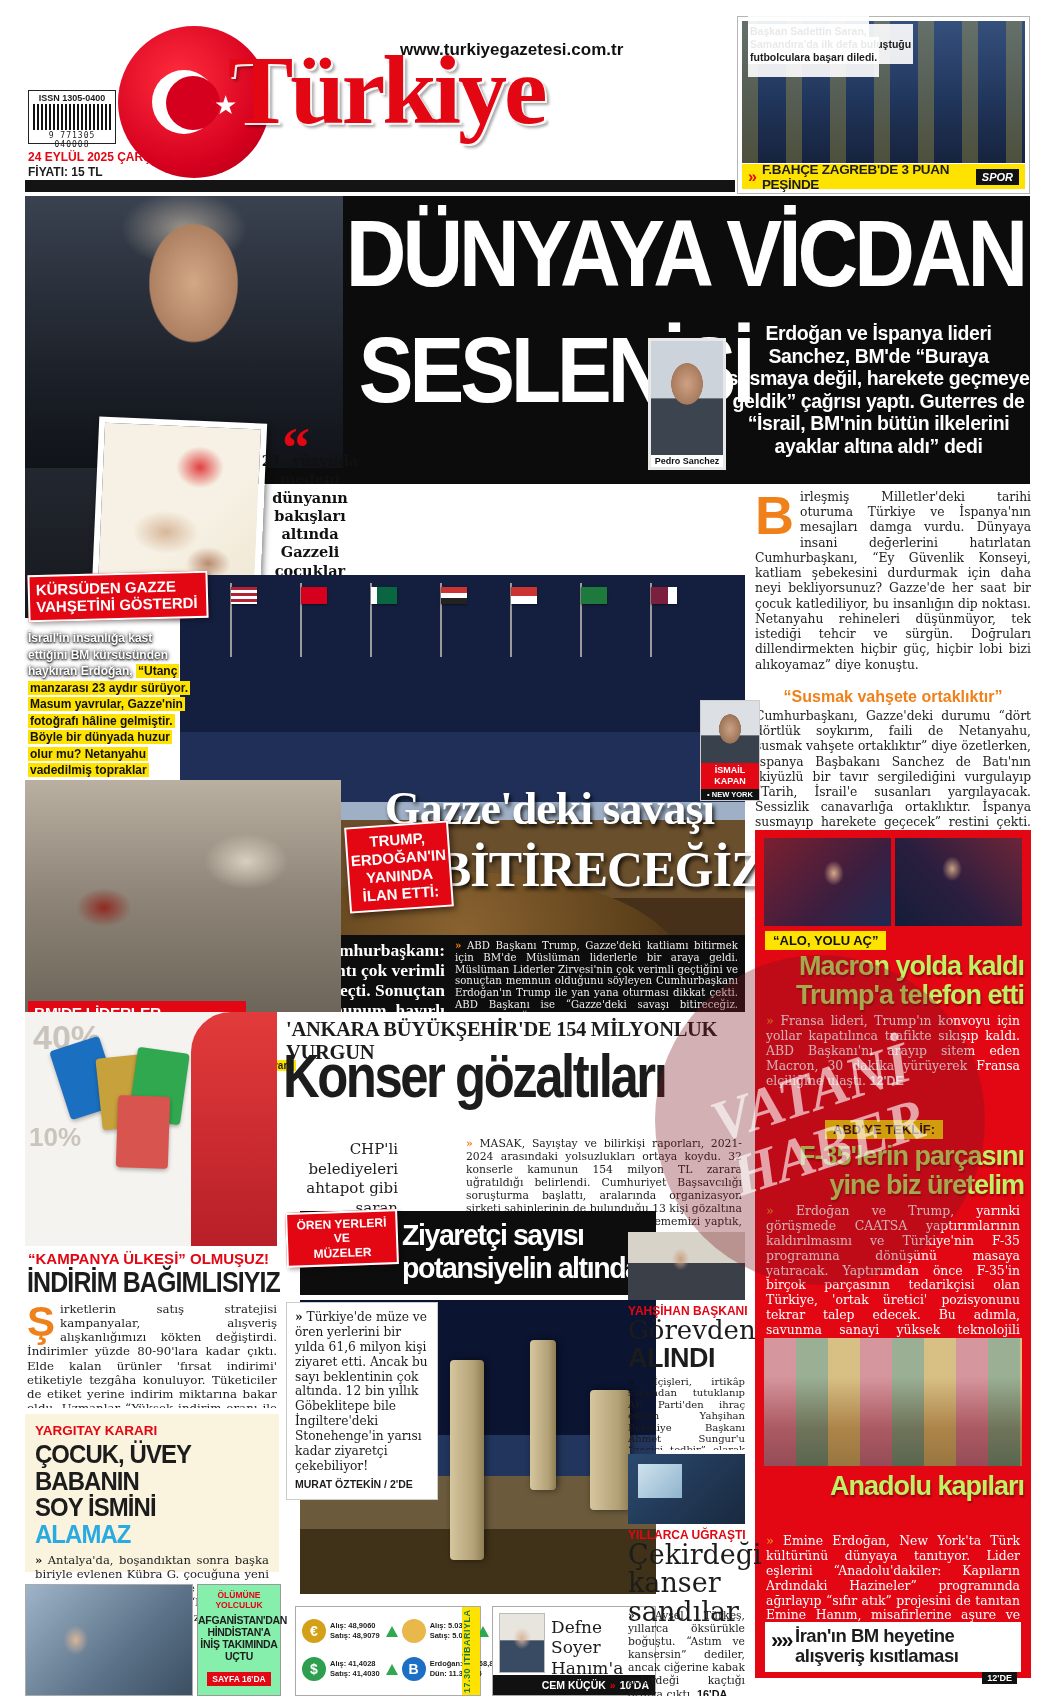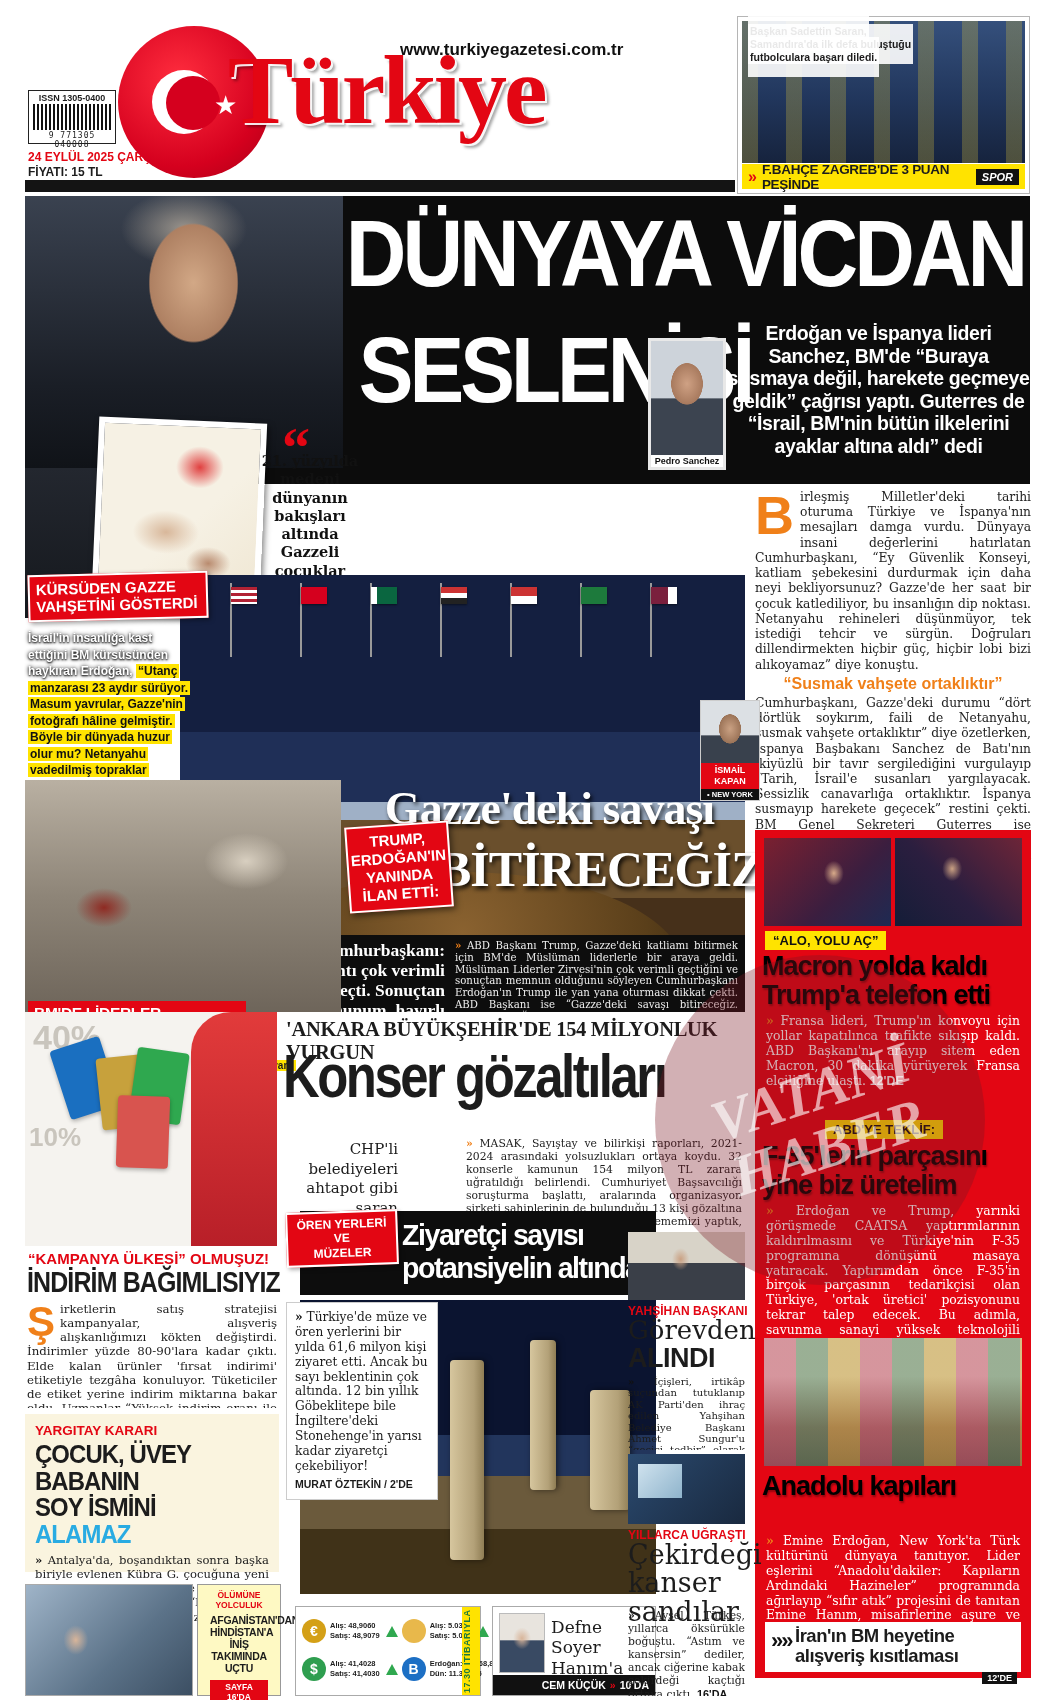--- a/index.html
+++ b/index.html
@@ -63,30 +63,30 @@
 
   
   #gaza-photo{left:25px;top:780px;width:316px;height:232px;background:radial-gradient(40px 28px at 25% 55%,#8f2a22,rgba(0,0,0,0) 70%),radial-gradient(60px 40px at 70% 35%,#d8cfc0,rgba(0,0,0,0) 70%),linear-gradient(180deg,#b9b0a2,#8e8578 50%,#6e655a)}
   #gaza-title{left:28px;top:1001px;width:218px;background:#e30613;color:#fff;font:bold 15.5px "Liberation Sans",sans-serif;line-height:1.18;padding:3px 6px;letter-spacing:-.3px}
   #gaza-cap{left:28px;top:1046px;width:272px;font:bold 10px "Liberation Sans",sans-serif;line-height:1.3}
   #gaza-cap span{background:#ffe300;padding:0 2px;box-decoration-break:clone;-webkit-box-decoration-break:clone}
 
   
   #lead-article{left:755px;top:490px;width:276px;height:322px;font:12.3px "DejaVu Serif",serif;line-height:1.24;text-align:justify;color:#222}
   #lead-drop{float:left;font:bold 54px "Liberation Sans",sans-serif;color:#f08019;line-height:.82;margin:3px 6px 0 0}
-  #lead-subhead{text-align:center;color:#f08019;font:bold 16px "Liberation Sans",sans-serif;margin:2px 0 3px}
+  #lead-subhead{text-align:center;color:#f08019;font:bold 16px "Liberation Sans",sans-serif;margin:15px 0 3px}
   #kapan{left:700px;top:700px;width:60px;background:#d946ef;border:1px solid #ccc}
   #kapan-photo{height:62px;background:radial-gradient(18px 24px at 50% 45%,#caa183,#9c7458 60%,rgba(0,0,0,0) 62%),linear-gradient(180deg,#dce0e4 55%,#39414d 56%)}
   #kapan-name{background:#e30613;color:#fff;font:bold 9px "Liberation Sans",sans-serif;text-align:center;padding:2px 1px;line-height:1.2}
   #kapan-loc{background:#111;color:#fff;font:bold 7.5px "Liberation Sans",sans-serif;text-align:center;padding:1px 0}
 
   
   #redcol{left:755px;top:830px;width:276px;height:848px;background:#e30613}
   .ytag{display:inline-block;background:#ffe300;color:#111;font:bold 13px "Liberation Sans",sans-serif;padding:2px 8px}
-  .rc-h{position:absolute;width:262px;left:7px;color:#000000;font:bold 27px "Liberation Sans",sans-serif;letter-spacing:-1px;text-align:left;line-height:1.05;text-shadow:1px 2px 2px rgba(0,0,0,.35)}
+  .rc-h{position:absolute;width:262px;left:7px;color:#bef264;font:bold 27px "Liberation Sans",sans-serif;letter-spacing:-1px;text-align:right;line-height:1.05;text-shadow:1px 2px 2px rgba(0,0,0,.35)}
   .rc-body{position:absolute;left:11px;width:254px;color:#fff;font:12.4px "DejaVu Serif",serif;line-height:1.2;text-align:justify}
   .rc-body .pgw{font-weight:bold;font-family:"Liberation Sans",sans-serif}
   #mac-ph1{position:absolute;left:9px;top:8px;width:127px;height:88px;background:radial-gradient(16px 20px at 55% 40%,#d8ab8a,rgba(0,0,0,0) 62%),linear-gradient(135deg,#7b2030,#3b1e3f 60%,#1e2a52)}
   #mac-ph2{position:absolute;left:140px;top:8px;width:127px;height:88px;background:radial-gradient(16px 20px at 45% 35%,#caa183,rgba(0,0,0,0) 62%),linear-gradient(225deg,#6d2538,#2b1e3f 55%,#141d38)}
   #women-photo{position:absolute;left:9px;top:508px;width:258px;height:128px;background:repeating-linear-gradient(90deg,rgba(199,91,122,.55) 0 32px,rgba(90,138,106,.55) 32px 64px,rgba(202,168,78,.55) 64px 96px),linear-gradient(180deg,#e8ddc8 0 30%,#8a5a46 70%,#5a3a2e)}
   #iran-box{position:absolute;left:10px;top:792px;width:256px;height:50px;background:#fff;padding:4px 6px 4px 30px}
   #iran-box .dblchev{position:absolute;left:6px;top:6px;color:#111;font:bold 22px "Liberation Sans",sans-serif;letter-spacing:-2px}
   #iran-box .il{font:bold 18.5px "Liberation Sans",sans-serif;letter-spacing:-.5px;line-height:1.1}
   #iran-pg{position:absolute;right:4px;bottom:-12px;background:#111;color:#fff;font:bold 9px "Liberation Sans",sans-serif;padding:1px 5px}
 
@@ -106,21 +106,21 @@
   #indirim-h{left:27px;top:1266px;width:300px;font:bold 29px "Liberation Sans",sans-serif;letter-spacing:-1px;transform:scaleX(.86);transform-origin:left top}
   #indirim-body{left:27px;top:1302px;width:250px;height:106px;font:11.8px "DejaVu Serif",serif;line-height:1.2;text-align:justify;overflow:hidden}
   #indirim-drop{float:left;font:bold 42px "Liberation Sans",sans-serif;color:#f08019;line-height:.85;margin:2px 5px 0 0}
   .bybold{font:bold 10.5px "Liberation Sans",sans-serif}
   #yargitay{left:25px;top:1414px;width:254px;height:158px;background:#faf4df;padding:9px 10px}
   #yargitay .kick{color:#e30613;font:bold 13.5px "Liberation Sans",sans-serif;margin-bottom:3px}
   #yargitay .yh{font:bold 26px "Liberation Sans",sans-serif;letter-spacing:-1px;line-height:1.02;transform:scaleX(.92);transform-origin:left top}
   #yargitay .cyan{color:#29abe2}
   #yargitay .ybody{margin-top:6px;font:11.6px "DejaVu Serif",serif;line-height:1.22;text-align:justify}
   #afgan-photo{left:25px;top:1584px;width:168px;height:112px;border:1px solid #aaa;background:radial-gradient(20px 24px at 30% 50%,#d8b59a,rgba(0,0,0,0) 62%),linear-gradient(135deg,#9fb4c8,#5b7288 60%,#3c4f63)}
-  #afgan-box{left:197px;top:1584px;width:84px;height:112px;border:1px solid #999;background:#fef9c3;padding:5px 12px;text-align:center}
+  #afgan-box{left:197px;top:1584px;width:84px;height:112px;border:1px solid #999;background:#86efac;padding:5px 0;text-align:center}
   #afgan-box .kick{color:#e30613;font:bold 8.5px "Liberation Sans",sans-serif}
   #afgan-box .ah{font:bold 10.5px "Liberation Sans",sans-serif;line-height:1.15;letter-spacing:-.3px;margin:4px 0 6px}
   #afgan-box .badge{display:inline-block;background:#e30613;color:#fff;font:bold 8.5px "Liberation Sans",sans-serif;padding:2px 5px}
 
   
   #oren-tag{left:286px;top:1211px;width:112px;background:#e30613;border:2px solid #fff;color:#fff;font:bold 12px "Liberation Sans",sans-serif;text-align:center;line-height:1.2;padding:4px 2px;transform:rotate(-2deg);z-index:6;box-shadow:2px 2px 4px rgba(0,0,0,.35)}
   #ziy-black{left:300px;top:1211px;width:356px;height:84px;background:#0d0d0d;color:#fff;padding:7px 8px 0 102px}
   #ziy-black .zh{font:bold 30px "Liberation Sans",sans-serif;letter-spacing:-1.5px;line-height:1.1;transform:scaleX(.95);transform-origin:left top;white-space:nowrap}
   #gobekli{left:300px;top:1300px;width:356px;height:294px;background:linear-gradient(180deg,#0b1430 0 46%,#22355c 46% 60%,#6b5a3c 60% 78%,#403218 78%);overflow:hidden}
   .pillar{position:absolute;background:linear-gradient(90deg,#d6c69e,#b3a178 70%,#8f7d54);border-radius:4px;box-shadow:2px 0 6px rgba(0,0,0,.5)}

